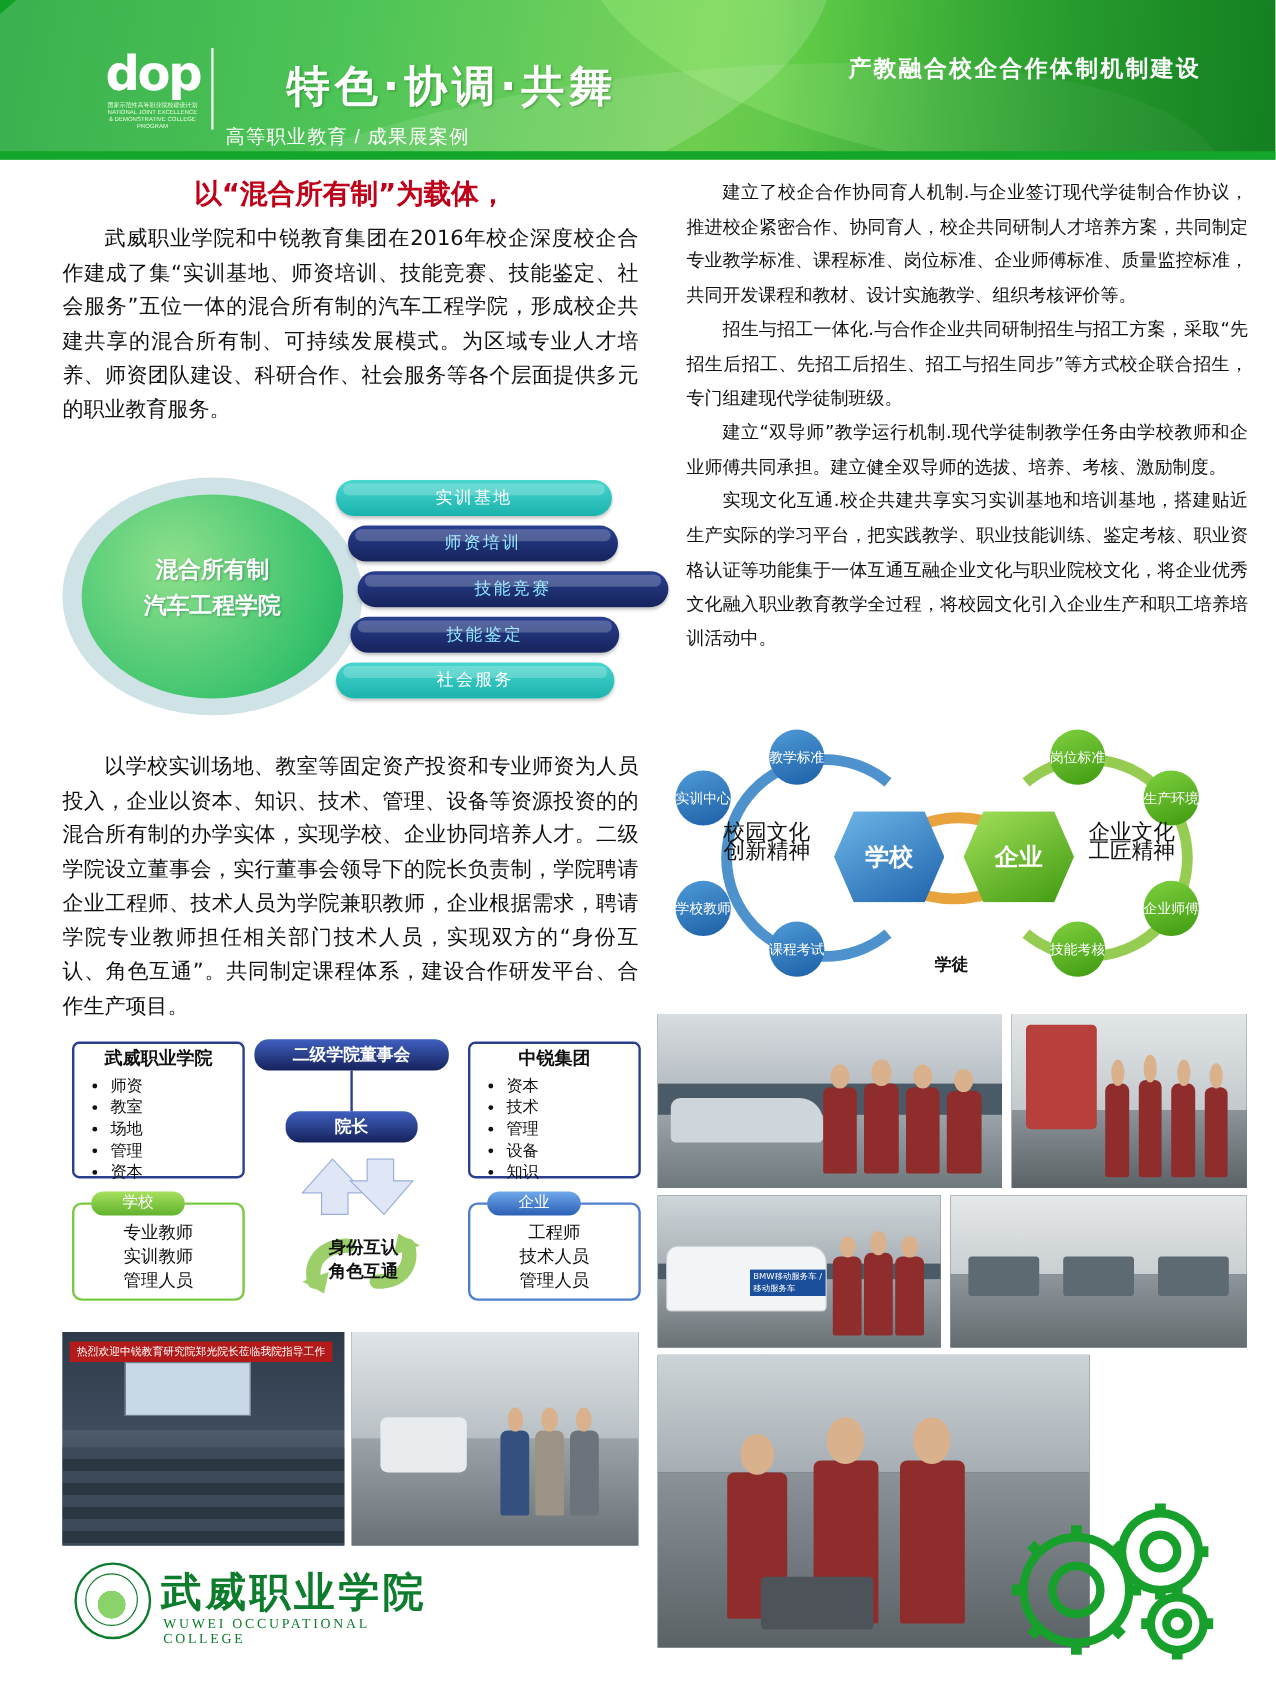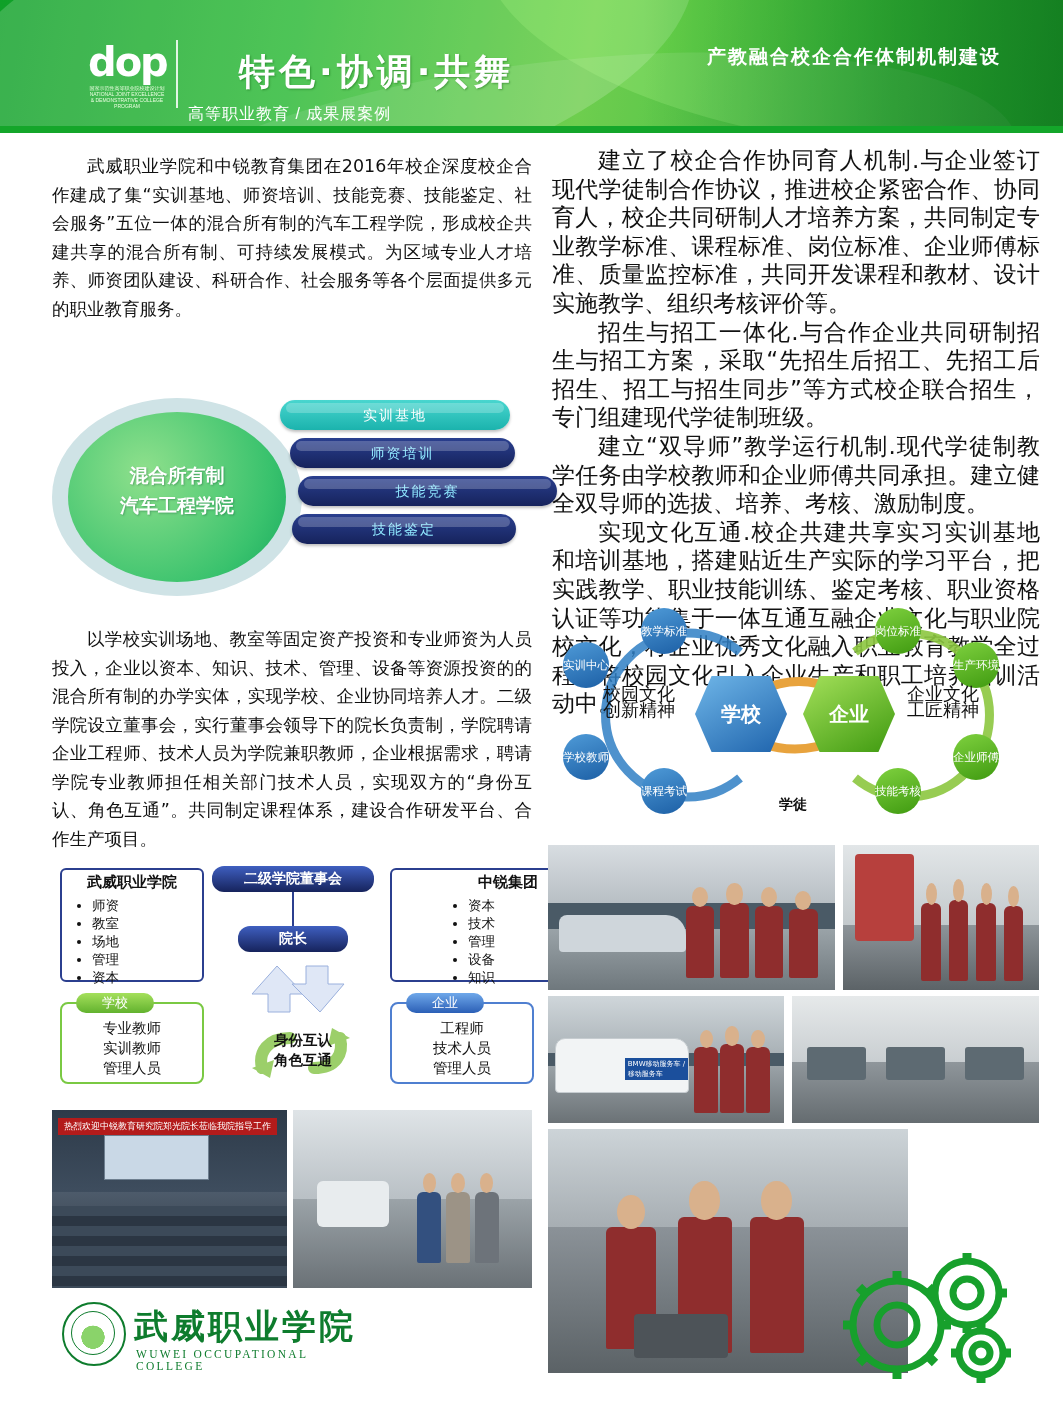--- a/index.html
+++ b/index.html
@@ -59,22 +59,22 @@
   .title-main{
     text-align:center;color:#c00018;font-weight:bold;font-size:23px;line-height:33px;
     font-family:"DejaVu Sans",sans-serif;
   }
   .body-text{
     font-size:17.5px;line-height:28.5px;color:#111;text-align:justify;
     font-family:"DejaVu Sans",sans-serif;
     text-indent:2em;margin-top:6px;
   }
   .right-p{
-    font-size:23px;line-height:28.6px;color:#111;text-align:justify;
-    font-family:"DejaVu Sans",sans-serif;text-indent:2em;margin-bottom:0;
+    font-size:15px;line-height:28.6px;color:#111;text-align:justify;
+    font-family:"DejaVu Sans",sans-serif;text-indent:2em;margin-bottom:0;margin-left:20px;
   }
 
   
   .fig1{position:absolute;left:52px;top:392px;width:500px;height:215px;}
   .fig1 .ring{
     position:absolute;left:0;top:6px;width:250px;height:198px;border-radius:50%;
     background:#cfe3e6;
   }
   .fig1 .ring-in{
     position:absolute;left:16px;top:20px;width:218px;height:170px;border-radius:50%;
@@ -203,20 +203,21 @@
     <div class="logo-sub">国家示范性高等职业院校建设计划 NATIONAL JOINT EXCELLENCE &amp; DEMONSTRATIVE COLLEGE PROGRAM</div>
   </div>
   <div class="logo-divider"></div>
   <div class="slogan">特色·协调·共舞</div>
   <div class="slogan-sub">高等职业教育 / 成果展案例</div>
   <div class="header-right">产教融合校企合作体制机制建设</div>
 </div>
 <div class="header-bottom-bar"></div>
 
 <div class="col-left">
+  <div class="title-main">以“混合所有制”为载体，</div>
   <div class="body-text">武威职业学院和中锐教育集团在2016年校企深度校企合作建成了集“实训基地、师资培训、技能竞赛、技能鉴定、社会服务”五位一体的混合所有制的汽车工程学院，形成校企共建共享的混合所有制、可持续发展模式。为区域专业人才培养、师资团队建设、科研合作、社会服务等各个层面提供多元的职业教育服务。</div>
 </div>
 
 <div class="fig1">
   <div class="ring"></div>
   <div class="ring-in"></div>
   <div class="ring-txt">
     <div>混合所有制</div>
     <div>汽车工程学院</div>
   </div>
@@ -229,20 +230,24 @@
     <i></i>
     <span>师资培训</span>
   </div>
   <div class="pill" style="left:246px;top:84px;width:259px;">
     <i></i>
     <span>技能竞赛</span>
   </div>
   <div class="pill" style="left:240px;top:122px;width:224px;">
     <i></i>
     <span>技能鉴定</span>
+  </div>
+  <div class="pill t" style="left:228px;top:160px;width:232px;">
+    <i></i>
+    <span>社会服务</span>
   </div>
 </div>
 
 <div style="position:absolute;left:52px;top:625px;width:480px;">
   <div class="body-text" style="margin-top:0">以学校实训场地、教室等固定资产投资和专业师资为人员投入，企业以资本、知识、技术、管理、设备等资源投资的的混合所有制的办学实体，实现学校、企业协同培养人才。二级学院设立董事会，实行董事会领导下的院长负责制，学院聘请企业工程师、技术人员为学院兼职教师，企业根据需求，聘请学院专业教师担任相关部门技术人员，实现双方的“身份互认、角色互通”。共同制定课程体系，建设合作研发平台、合作生产项目。</div>
 </div>
 
 <div class="col-right">
   <div class="right-p">建立了校企合作协同育人机制.与企业签订现代学徒制合作协议，推进校企紧密合作、协同育人，校企共同研制人才培养方案，共同制定专业教学标准、课程标准、岗位标准、企业师傅标准、质量监控标准，共同开发课程和教材、设计实施教学、组织考核评价等。</div>
   <div class="right-p">招生与招工一体化.与合作企业共同研制招生与招工方案，采取“先招生后招工、先招工后招生、招工与招生同步”等方式校企联合招生，专门组建现代学徒制班级。</div>
@@ -310,21 +315,21 @@
     <div class="bhead">武威职业学院</div>
     <ul>
       <li>师资</li>
       <li>教室</li>
       <li>场地</li>
       <li>管理</li>
       <li>资本</li>
     </ul>
   </div>
 
-  <div class="box" style="left:338px;top:6px;width:140px;height:110px;padding-left:46px;">
+  <div class="box" style="left:338px;top:6px;width:140px;height:110px;">
     <div class="bhead">中锐集团</div>
     <ul>
       <li>资本</li>
       <li>技术</li>
       <li>管理</li>
       <li>设备</li>
       <li>知识</li>
     </ul>
   </div>
 

